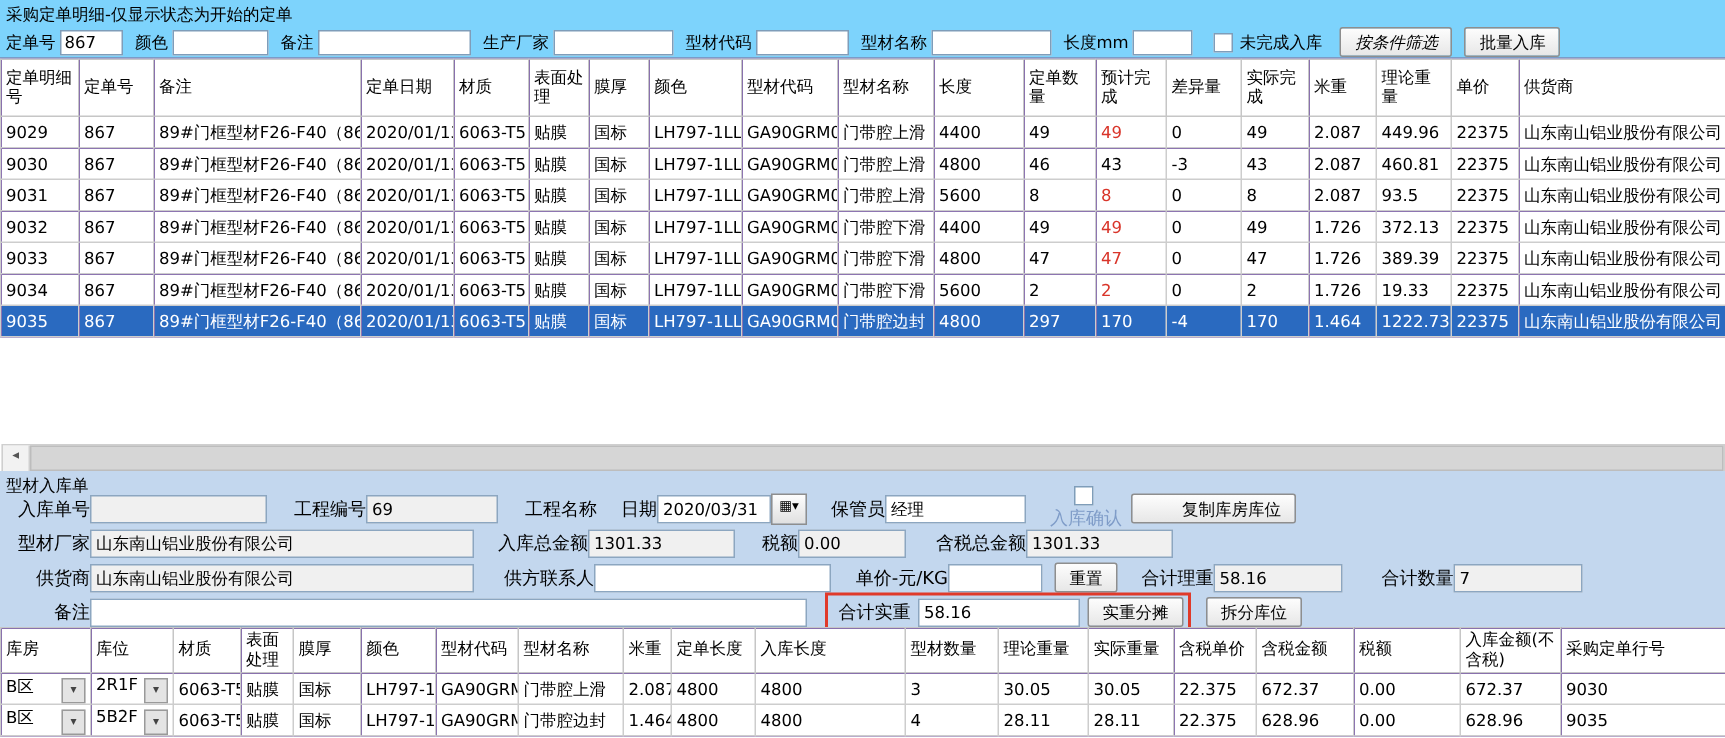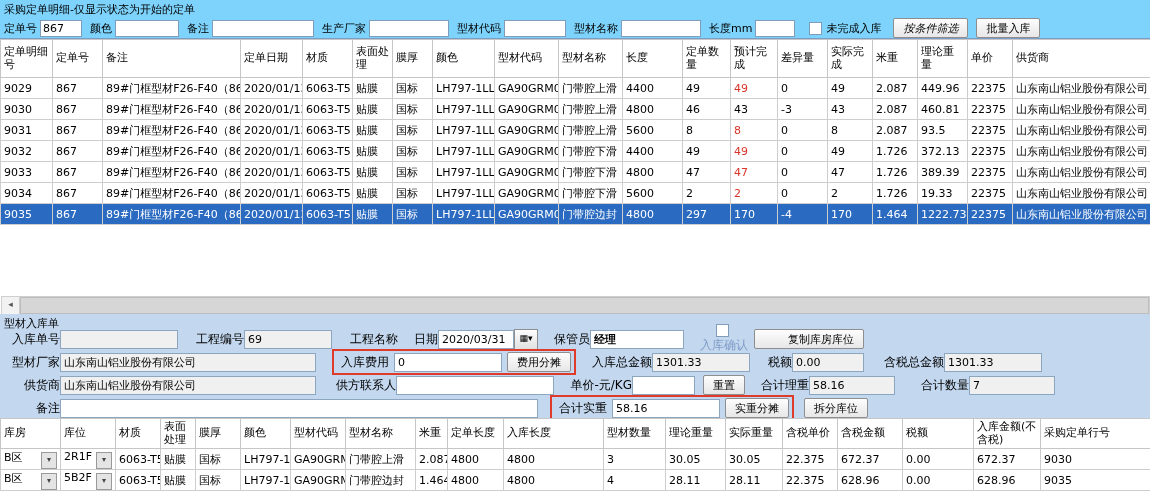--- a/index.html
+++ b/index.html
@@ -295,36 +295,31 @@
     <input class="fld ro" style="width: 110px;" value="">
     <span class="lbl" style="width:54px;margin-left:12px;">工程编号</span>
     <input class="fld ro" style="width: 80px;" value="69">
     <span class="lbl" style="width:54px;margin-left:12px;">工程名称</span>
     <span class="lbl" style="width:28px;margin-left:12px;">日期</span>
     <span class="datewrap">
       <input class="fld" style="width: 68px;" value="2020/03/31">
       <span class="datebtn">▦▾</span>
     </span>
     <span class="lbl" style="width:40px;margin-left:12px;">保管员</span>
-    <input class="fld" style="width: 86px; font-weight: bold;" value="经理">
+    <input class="fld" style="width: 86px;" value="经理">
     <span class="chkwrap" style="margin-left:16px;flex-direction:column;">
       <span class="cbox"></span>
       <span class="blue-lbl">入库确认</span>
     </span>
     <button class="btn" style="margin-left:6px;padding-left:33px;">复制库房库位</button>
   </div>
 
   <div class="frow f2">
     <span class="lbl" style="width:54px;margin-left:6px;">型材厂家</span>
     <input class="fld ro" style="width: 248px;" value="山东南山铝业股份有限公司">
-    <span class="redbox" style="margin-left:16px;">
-      <span class="lbl" style="width:52px;">入库费用</span>
-      <input class="fld" style="width: 100px;" value="0">
-      <button class="btn">费用分摊</button>
-    </span>
     <span class="lbl" style="width:66px;margin-left:10px;">入库总金额</span>
     <input class="fld ro" style="width: 90px;" value="1301.33">
     <span class="lbl" style="width:28px;margin-left:14px;">税额</span>
     <input class="fld ro" style="width: 64px;" value="0.00">
     <span class="lbl" style="width:66px;margin-left:14px;">含税总金额</span>
     <input class="fld ro" style="width: 90px;" value="1301.33">
   </div>
 
   <div class="frow f3">
     <span class="lbl" style="width:54px;margin-left:6px;">供货商</span>

